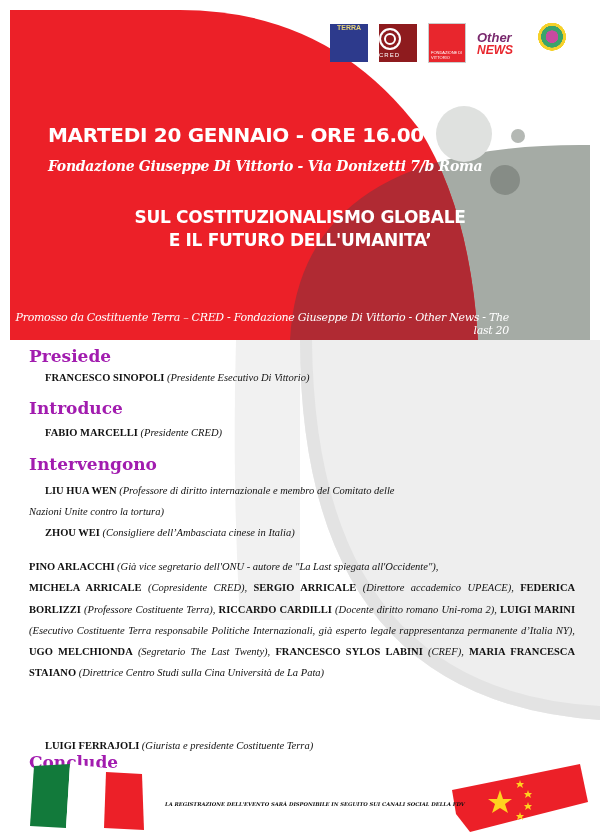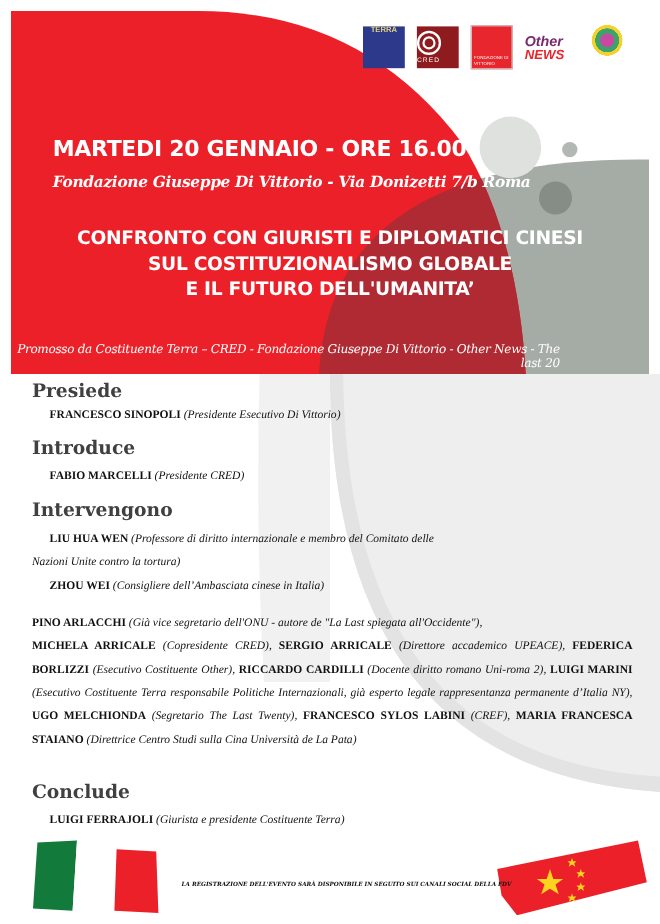--- a/index.html
+++ b/index.html
@@ -15,21 +15,21 @@
   .logo.other { width:50px; flex-direction:column; font-style:italic; font-weight:bold; line-height:1; }
   .logo.other .o1 { color:#7a2a6e; font-size:13px; }
   .logo.other .o2 { color:#e8262d; font-size:12px; }
   .logo.last20 { width:28px; height:42px; background: radial-gradient(circle at 50% 35%, #c84aa0 0 20%, #3ba36b 21% 35%, #f5d12a 36% 45%, #fff 46%); }
 
   .date { position:absolute; left:32px; top:123px; font-family:"DejaVu Sans", sans-serif; font-weight:bold; font-size:20px; color:#fff; letter-spacing:-0.3px;margin-left:16px; }
   .venue { position:absolute; left:32px; top:158px; font-family:"DejaVu Serif", serif; font-style:italic; font-weight:bold; font-size:14px; color:#fff; letter-spacing:-0.3px;margin-left:16px; }
   .title { position:absolute; left:0; width:600px; top:206px; text-align:center; font-family:"DejaVu Sans", sans-serif; font-weight:bold; font-size:17px; line-height:23px; color:#fff; letter-spacing:-0.3px; }
   .promo { position:absolute; left:0; width:509px; top:311px; text-align:right; font-family:"DejaVu Serif", serif; font-style:italic; font-size:11px; color:#fff; letter-spacing:-0.3px; }
 
-  .section-h { position:absolute; left:29px; font-family:"DejaVu Serif", serif; font-weight:bold; font-size:17px; color:#404040; }
+  .section-h { position:absolute; left:29px; font-family:"DejaVu Serif", serif; font-weight:bold; font-size:17px; color:#a21caf; }
   .line { position:absolute; left:29px; font-family:"Liberation Serif", serif; font-size:10.5px; color:#111; white-space:nowrap; }
   .line b { font-weight:bold;margin-left:16px; }
   .line i { font-style:italic; }
   .just { position:absolute; left:29px; width:546px; font-family:"Liberation Serif", serif; font-size:10.5px; line-height:21.3px; color:#111; text-align:justify; }
 
   .flag-it { position:absolute; left:30px; top:762px; width:115px; height:70px; }
   .flag-cn { position:absolute; left:440px; top:762px; width:150px; height:70px; }
   .footer-note { position:absolute; left:165px; top:801px; font-family:"DejaVu Serif", serif; font-style:italic; font-weight:bold; font-size:5.2px; color:#111; white-space:nowrap; }
 </style>
 </head>
@@ -78,21 +78,20 @@
   <div class="logo other">
       <span class="o1">Other</span>
       <span class="o2">NEWS</span>
     </div>
   <div class="logo last20"></div>
 </div>
 
 <div class="date">MARTEDI 20 GENNAIO - ORE 16.00</div>
 <div class="venue">Fondazione Giuseppe Di Vittorio - Via Donizetti 7/b Roma</div>
 <div class="title">
-  <div>CONFRONTO CON GIURISTI E DIPLOMATICI CINESI</div>
   <div>SUL COSTITUZIONALISMO GLOBALE</div>
   <div>E IL FUTURO DELL'UMANITA’</div>
 </div>
 <div class="promo">Promosso da Costituente Terra – CRED - Fondazione Giuseppe Di Vittorio - Other News - The last 20</div>
 
 <div class="section-h" style="top:346px">Presiede</div>
 <div class="line" style="top:372px">
   <b>FRANCESCO SINOPOLI</b>
   <i>(Presidente Esecutivo Di Vittorio)</i>
 </div>
@@ -113,29 +112,29 @@
 </div>
 <div class="line" style="top:527px">
   <b>ZHOU WEI</b>
   <i>(Consigliere dell’Ambasciata cinese in Italia)</i>
 </div>
 
 <div class="just" style="top:556px">
   <span><b>PINO ARLACCHI</b> <i>(Già vice segretario dell'ONU - autore de "La Last spiegata all'Occidente"),</i></span><br>
   <span><b>MICHELA ARRICALE</b> <i>(Copresidente CRED),</i></span>
   <span><b>SERGIO ARRICALE</b> <i>(Direttore accademico UPEACE),</i></span>
-  <span><b>FEDERICA BORLIZZI</b> <i>(Esecutivo Costituente Other),</i></span>
+  <span><b>FEDERICA BORLIZZI</b> <i>(Professore Costituente Terra),</i></span>
   <span><b>RICCARDO CARDILLI</b> <i>(Docente diritto romano Uni-roma 2),</i></span>
   <span><b>LUIGI MARINI</b> <i>(Esecutivo Costituente Terra responsabile Politiche Internazionali,  già esperto legale rappresentanza permanente d’Italia NY),</i></span>
   <span><b>UGO MELCHIONDA</b> <i>(Segretario The Last Twenty),</i></span>
   <span><b>FRANCESCO SYLOS LABINI</b> <i>(CREF),</i></span>
   <span><b>MARIA FRANCESCA STAIANO</b> <i>(Direttrice Centro Studi sulla Cina Università de La Pata)</i></span>
 </div>
 
-<div class="section-h" style="top:710px">Conclude</div>
+<div class="section-h" style="top:752px">Conclude</div>
 <div class="line" style="top:740px">
   <b>LUIGI FERRAJOLI</b>
   <i>(Giurista e presidente Costituente Terra)</i>
 </div>
 
 <svg class="flag-it" viewBox="0 0 115 70">
   <path d="M4 4 L40 2 L36 66 L0 64 Z" fill="#127a3b"></path>
   <path d="M40 2 L76 6 L74 66 L36 66 Z" fill="#ffffff"></path>
   <path d="M76 10 L112 12 L114 68 L74 66 Z" fill="#ec2028"></path>
 </svg>

